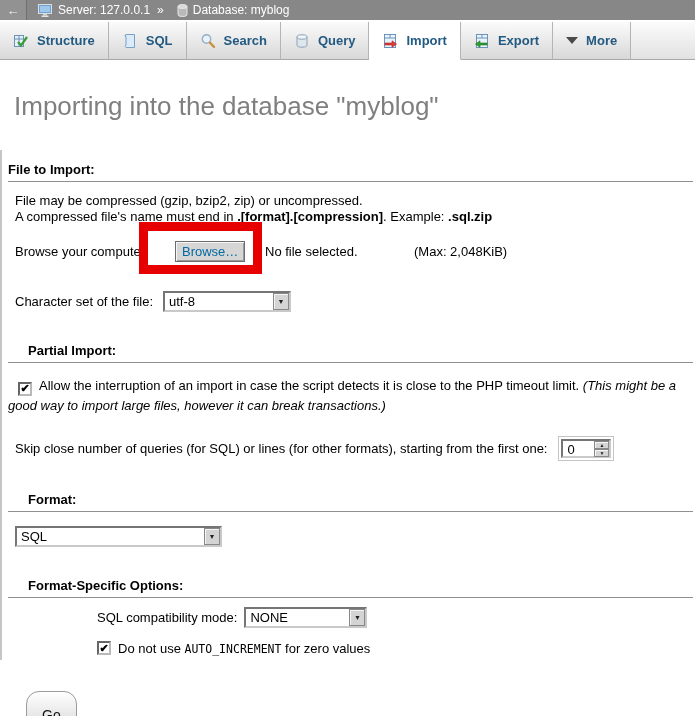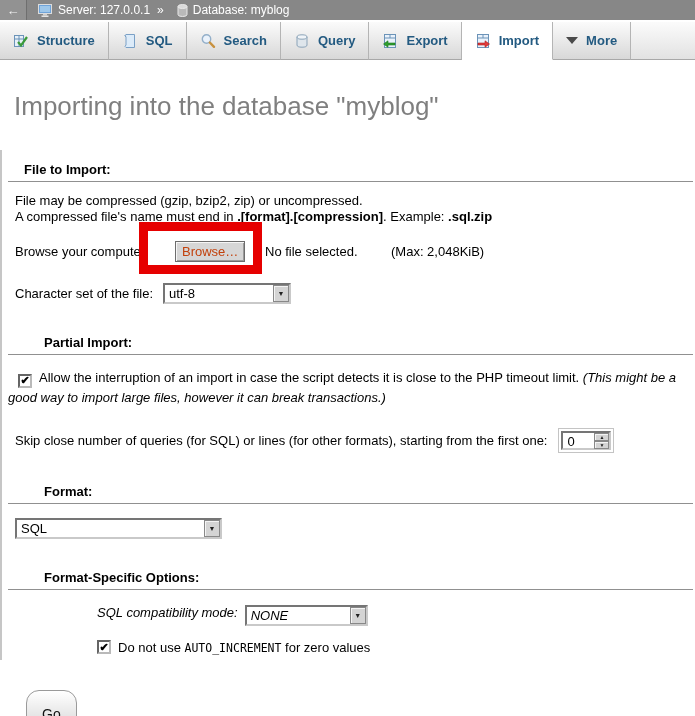--- a/index.html
+++ b/index.html
@@ -41,42 +41,42 @@
   }
 
   
   .content { position:relative; padding:0 2px 0 8px; }
   .frame-divider { position:absolute; left:0; top:58px; width:2px; height:510px; background:#c6c6c6; }
 
   h1.page-title {
     font-size:26px; font-weight:normal; color:#7f7f7f;
     margin:32px 0 0 6px; line-height:28px;
   }
-  .section-head { font-weight:bold; font-size:13px; margin:0 0 0 16px; }
+  .section-head { font-weight:bold; font-size:13px; margin:0 0 0 0; }
   .rule { border:none; border-top:1px solid #909090; margin:4px 0 0 0; }
   .mt-file { margin-top:42px; }
   .mt-section { margin-top:31px;padding-left:20px; }
 
   .compress-note { margin:11px 0 0 7px; line-height:16px; }
 
   .form-row { display:flex; align-items:center; margin-left:7px; position:relative; }
   .row-browse { margin-top:15px; height:22px;gap:12px; }
-  .row-charset { margin-top:20px; height:22px; }
+  .row-charset { margin-top:28px; height:22px; }
   .label-browse { width:148px; }
   .label-charset { width:148px; }
 
   .btn-3d {
     height:21px; width:70px; font-family:"Liberation Sans",sans-serif; font-size:13px;
-    background:#d6d6d6; color:#c2410c; text-align:center; line-height:17px;
+    background:#d6d6d6; color:#0369a1; text-align:center; line-height:17px;
     border:1px solid #6d6d6d;
     box-shadow: inset 1px 1px 0 #f6f6f6, inset -1px -1px 0 #9a9a9a;
     cursor:pointer;
   }
   .no-file { margin-left:8px; }
-  .max-size { position:absolute; left:376px; }
+  .max-size { position:absolute; left:399px; }
 
   
   .combo {
     display:inline-flex; align-items:stretch; background:#fff;
     border:2px inset #c9c9c9; height:21px; cursor:pointer;
   }
   .combo .combo-text { flex:1; padding:1px 4px 0 4px; white-space:nowrap; overflow:hidden; }
   .combo .combo-btn {
     width:16px; background:#d4d4d4; display:flex; align-items:center; justify-content:center;
     border:1px solid #888; box-shadow: inset 1px 1px 0 #f4f4f4; font-size:7px; color:#222;
@@ -103,21 +103,21 @@
   .spinner {
     display:inline-flex; border:2px inset #c9c9c9; background:#fff; width:50px; height:19px;
   }
   .spinner .spin-val { flex:1; padding:1px 0 0 4px; }
   .spin-btns { display:flex; flex-direction:column; width:15px; }
   .spin-btn {
     flex:1; background:#d4d4d4; border:1px solid #888; box-shadow: inset 1px 1px 0 #f4f4f4;
     display:flex; align-items:center; justify-content:center; font-size:5px; color:#222; cursor:pointer;
   }
 
-  .row-compat { margin:15px 0 0 89px; height:24px; display:flex; align-items:flex-start;font-style:italic; }
+  .row-compat { margin:8px 0 0 89px; height:24px; display:flex; align-items:center; }
   .label-compat { margin-right:7px; }
   .row-ai { margin:11px 0 0 89px; display:flex; align-items:center; }
   .row-ai .cb { margin-right:7px; }
   .mono { font-family:"DejaVu Sans Mono","Liberation Mono",monospace; font-size:11.5px; }
 
   .go-btn {
     margin:35px 0 0 18px; display:inline-block; padding:15px 15px 6px 15px;
     border:1px solid #9a9a9a; border-radius:13px;
     background:linear-gradient(#ffffff,#d9d9d9);
     font-size:14px; font-weight:normal; color:#111; cursor:pointer;
@@ -190,41 +190,41 @@
   </div>
   <div class="tab">
     <span class="ticon">
       <svg viewBox="0 0 16 16">
         <path d="M3 4 v8 a5 2.2 0 0 0 10 0 v-8 z" fill="#dfe6ec" stroke="#8ba3b8"></path>
         <ellipse cx="8" cy="4" rx="5" ry="2.2" fill="#f0f4f8" stroke="#8ba3b8"></ellipse>
       </svg>
     </span>
     <span>Query</span>
   </div>
+  <div class="tab active">
+    <span class="ticon">
+      <svg viewBox="0 0 16 16">
+        <rect x="2.5" y="1.5" width="11" height="13" fill="#eaf2fb" stroke="#6b93b8"></rect>
+        <line x1="2.5" y1="5" x2="13.5" y2="5" stroke="#6b93b8"></line>
+        <line x1="8" y1="1.5" x2="8" y2="5" stroke="#6b93b8"></line>
+        <path d="M3 10 h7 v-2.2 L14.5 11 L10 14.2 V12 H3 z" fill="#e23b3b" stroke="#b01f1f" stroke-width="0.6"></path>
+      </svg>
+    </span>
+    <span>Import</span>
+  </div>
   <div class="tab">
     <span class="ticon">
       <svg viewBox="0 0 16 16">
         <rect x="2.5" y="1.5" width="11" height="13" fill="#eaf2fb" stroke="#6b93b8"></rect>
         <line x1="2.5" y1="5" x2="13.5" y2="5" stroke="#6b93b8"></line>
         <line x1="8" y1="1.5" x2="8" y2="5" stroke="#6b93b8"></line>
         <path d="M13 10 h-7 v-2.2 L1.5 11 L6 14.2 V12 h7 z" fill="#2f9e2f" stroke="#1d7a1d" stroke-width="0.6"></path>
       </svg>
     </span>
     <span>Export</span>
-  </div>
-  <div class="tab active">
-    <span class="ticon">
-      <svg viewBox="0 0 16 16">
-        <rect x="2.5" y="1.5" width="11" height="13" fill="#eaf2fb" stroke="#6b93b8"></rect>
-        <line x1="2.5" y1="5" x2="13.5" y2="5" stroke="#6b93b8"></line>
-        <line x1="8" y1="1.5" x2="8" y2="5" stroke="#6b93b8"></line>
-        <path d="M3 10 h7 v-2.2 L14.5 11 L10 14.2 V12 H3 z" fill="#e23b3b" stroke="#b01f1f" stroke-width="0.6"></path>
-      </svg>
-    </span>
-    <span>Import</span>
   </div>
   <div class="tab">
     <span class="more-arrow"></span>
     <span>More</span>
   </div>
   <div class="tab-filler"></div>
 </div>
 
 <div class="content">
   <div class="frame-divider"></div>

